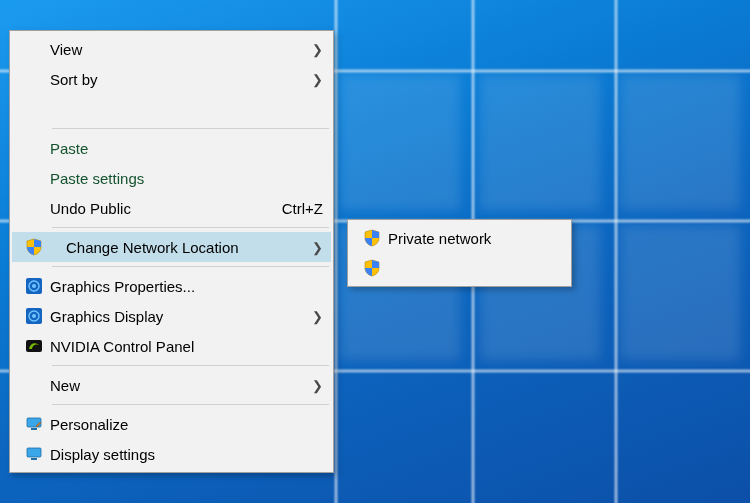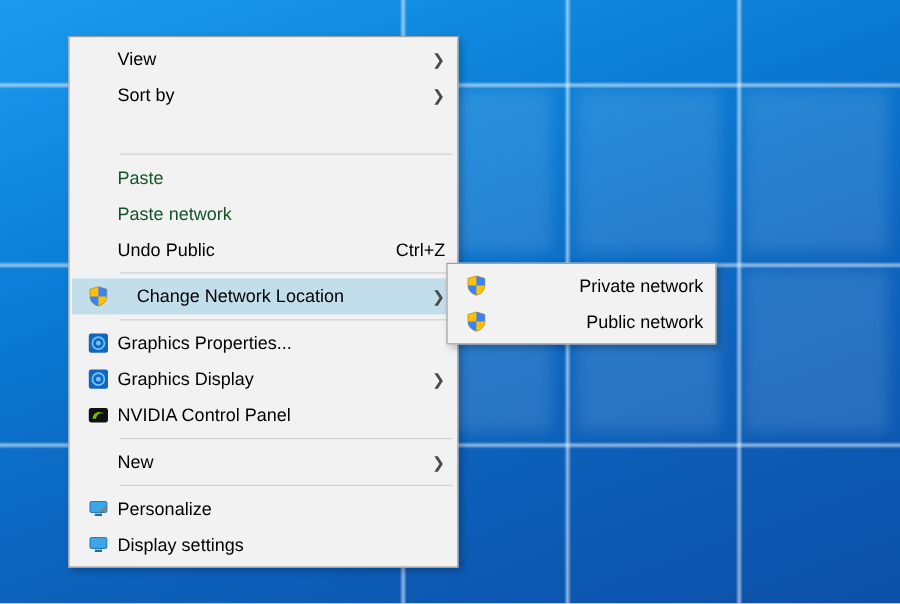--- a/index.html
+++ b/index.html
@@ -35,24 +35,23 @@
     text-shadow: 0 1px 2px rgba(0,0,0,0.2);
     pointer-events: none;
   }
 
   .context-menu {
     position: absolute;
     background: #f2f2f2;
     border: 1px solid #a0a0a0;
     box-shadow: 3px 3px 6px rgba(0,0,0,0.25);
     padding: 3px 2px;
-    margin-left: 48px;
   }
   #main-menu { left: 9px; top: 30px; width: 325px; }
-  #sub-menu  { left: 324px; top: 219px; width: 225px; text-align: right; }
+  #sub-menu  { left: 347px; top: 219px; width: 225px; }
 
   .item {
     display: flex;
     align-items: center;
     height: 30px;
     padding: 0 8px 0 6px;
     position: relative;
     white-space: nowrap;
   }
   .item.highlight { background: #c2deeb; gap: 16px; }
@@ -115,21 +114,21 @@
     </div>
 
     <div class="sep"></div>
 
     <div class="item disabled">
       <span class="icon-slot"></span>
       <span class="label">Paste</span>
     </div>
     <div class="item disabled">
       <span class="icon-slot"></span>
-      <span class="label">Paste network</span>
+      <span class="label">Paste settings</span>
     </div>
     <div class="item">
       <span class="icon-slot"></span>
       <span class="label">Undo Public</span>
       <span class="shortcut">Ctrl+Z</span>
     </div>
 
     <div class="sep"></div>
 
     <div class="item highlight">
@@ -221,16 +220,15 @@
       <span class="label">Private network</span>
     </div>
     <div class="item">
       <span class="icon-slot">
         <svg width="18" height="18" viewBox="0 0 18 18">
           <path d="M9 1 L16 3 V9 C16 13 13 16 9 17 C5 16 2 13 2 9 V3 Z" fill="#ffc107" stroke="#b38600" stroke-width="0.6"></path>
           <path d="M9 1 L16 3 V9 L9 9 Z" fill="#3b82f6"></path>
           <path d="M9 9 L9 17 C5 16 2 13 2 9 Z" fill="#3b82f6"></path>
         </svg>
       </span>
-      <span class="label">Public network</span>
     </div>
   </div>
 </div>
 
 </body></html>

